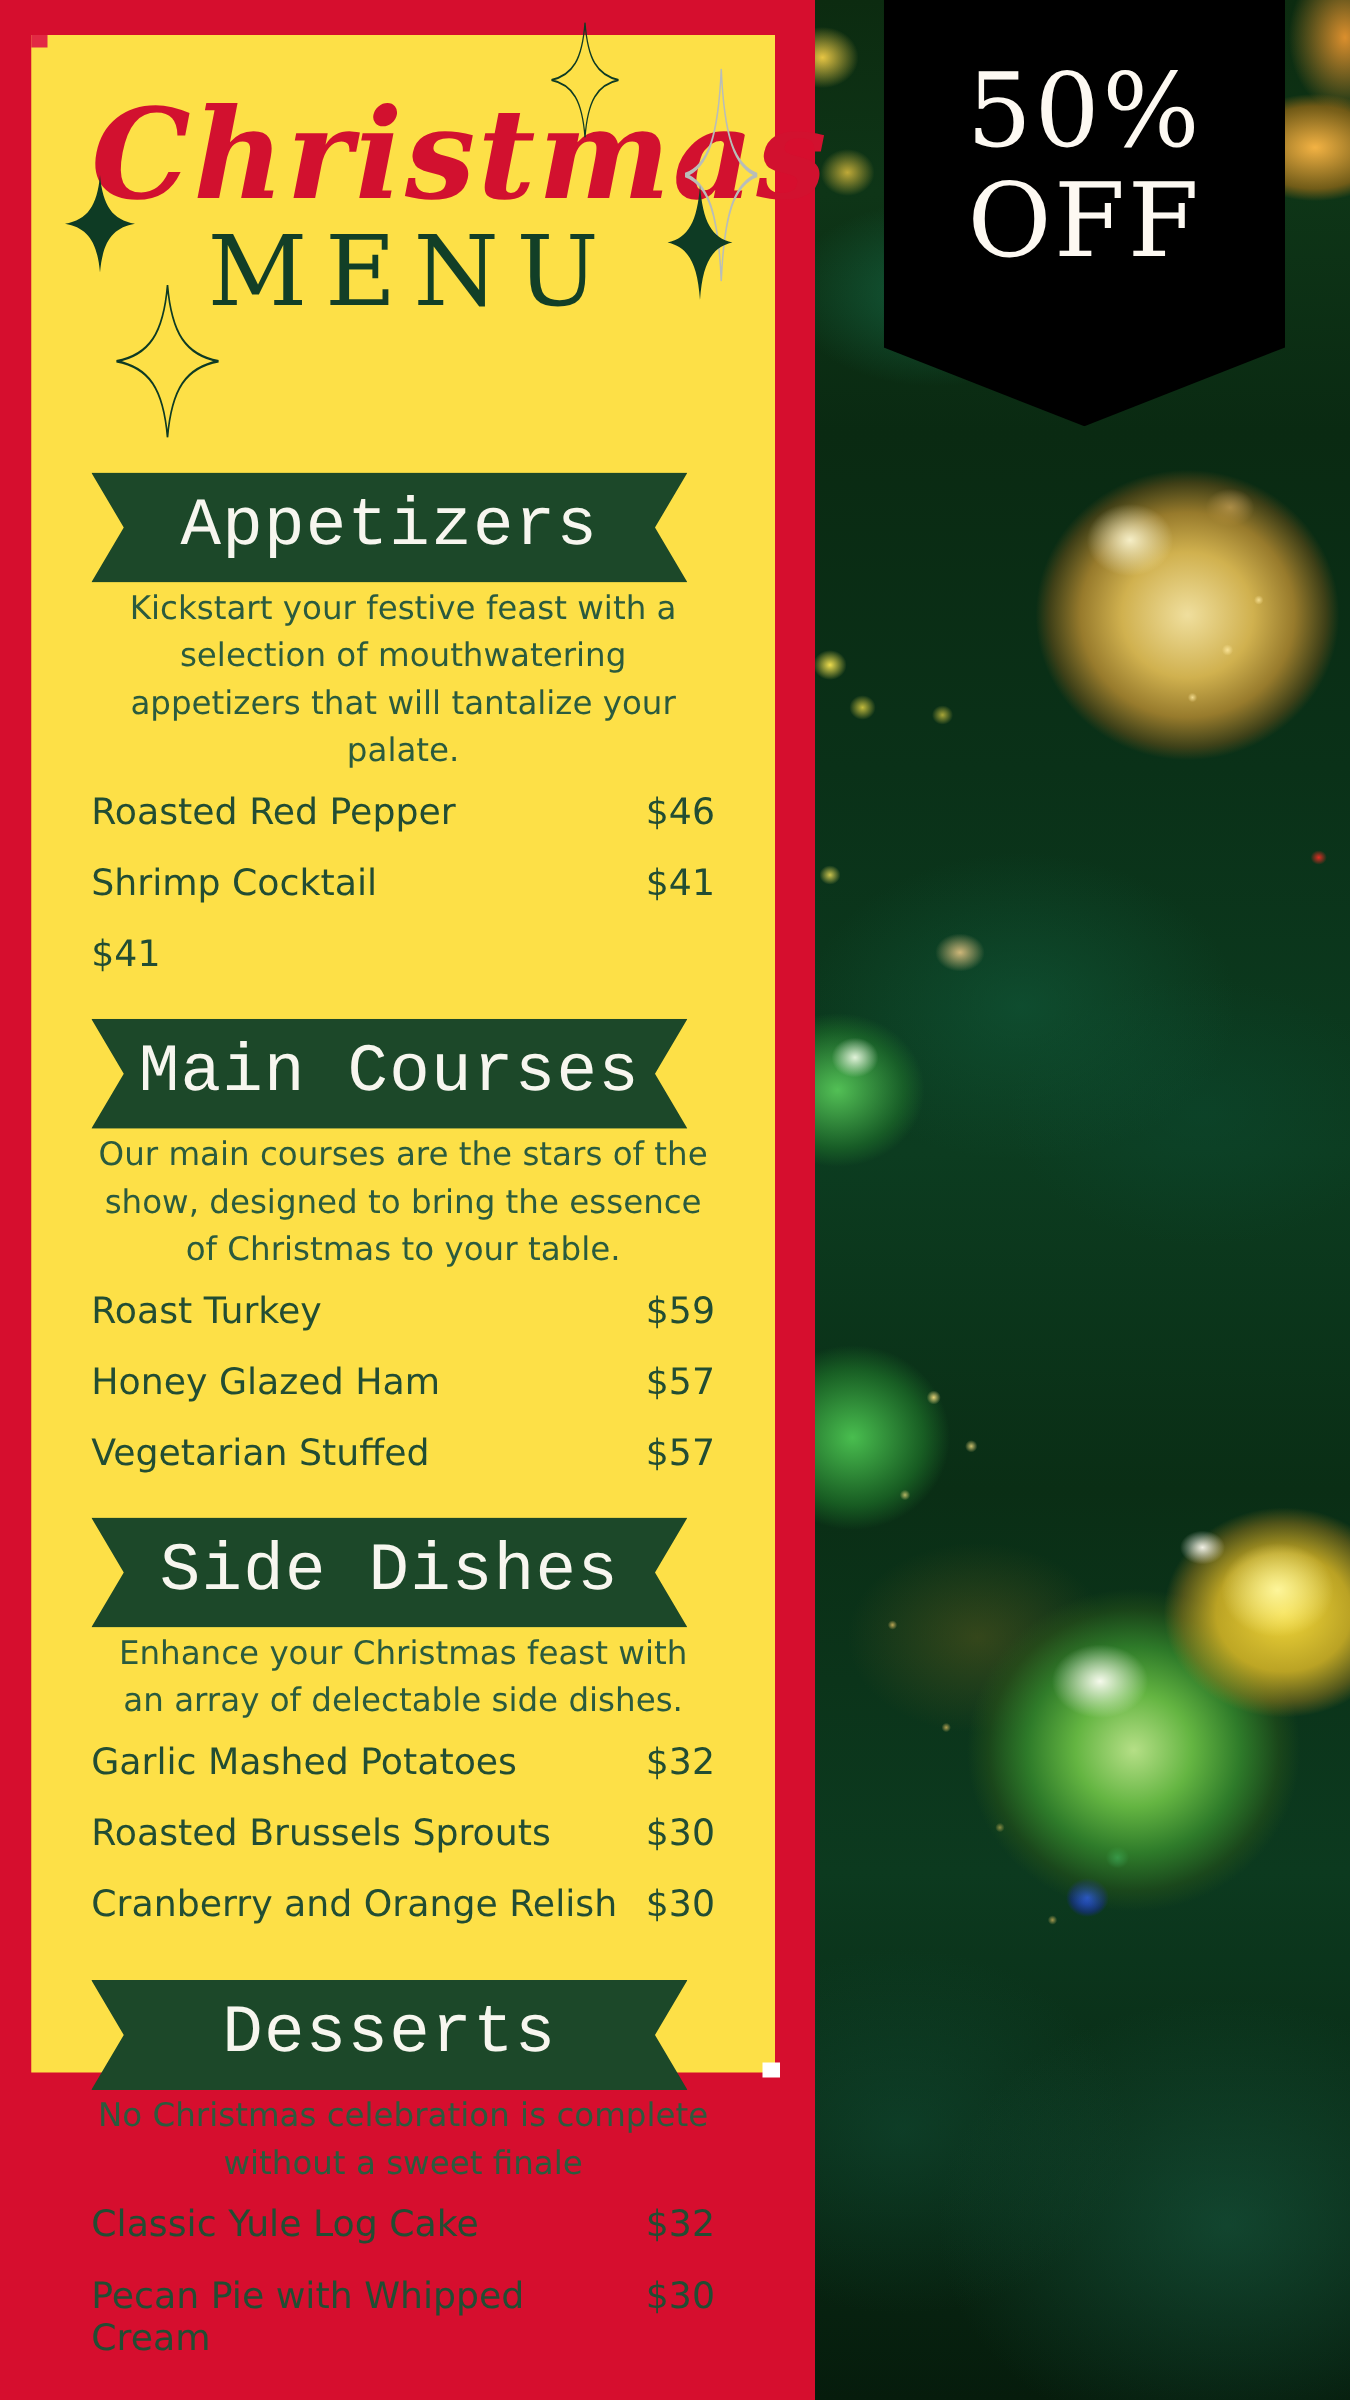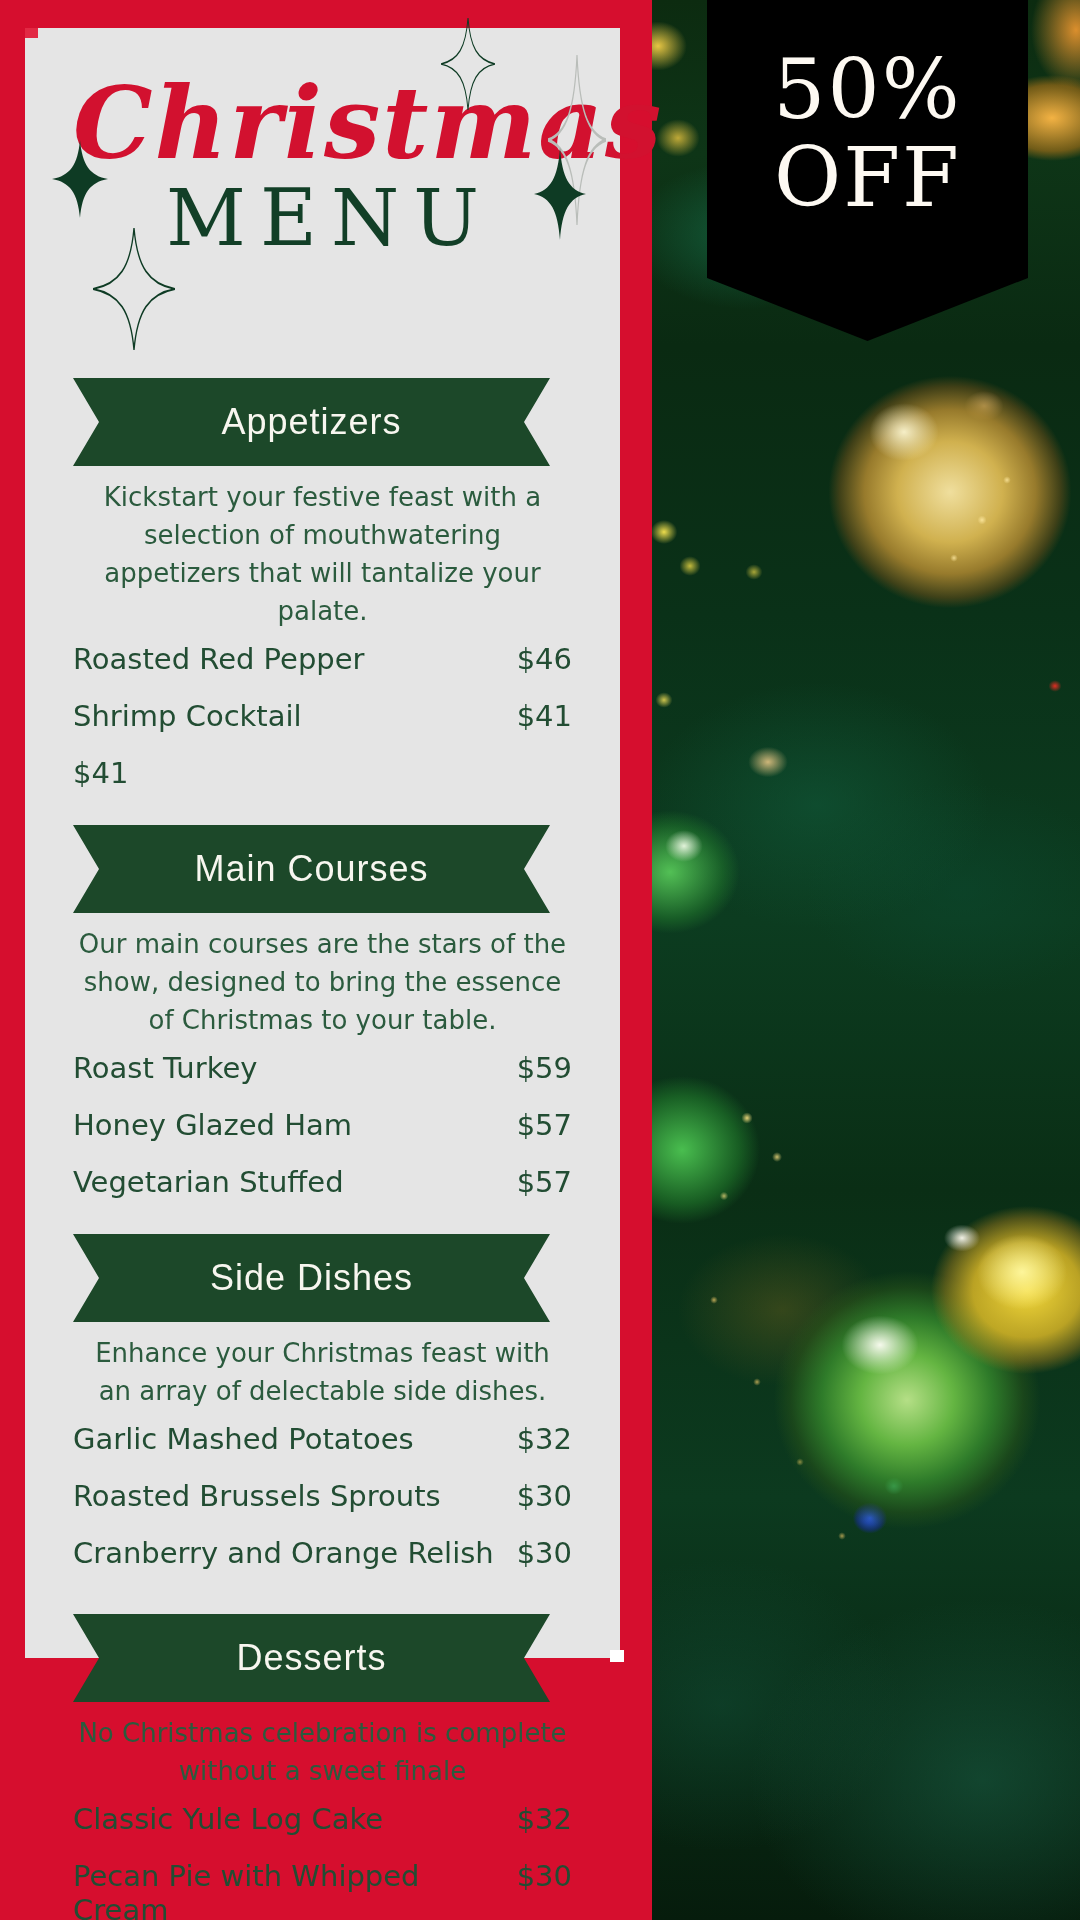--- a/index.html
+++ b/index.html
@@ -49,21 +49,21 @@
       radial-gradient(210px 150px at 165px 805px, rgba(18,96,64,.5), rgba(18,96,64,0) 82%),
       radial-gradient(190px 130px at 310px 890px, rgba(12,75,50,.45), rgba(12,75,50,0) 82%),
       radial-gradient(270px 210px at 330px 1780px, rgba(28,100,75,.5), rgba(28,100,75,0) 86%),
       radial-gradient(210px 170px at 70px 1705px, rgba(20,85,62,.42), rgba(20,85,62,0) 86%),
       linear-gradient(180deg, #0c2b10 0%, #0e3517 8%, #0a2a12 18%, #0a3118 32%, #0c3c20 48%, #0a2e15 62%, #0c3a1f 78%, #061c0c 100%);
   }
   
   .frame{position:absolute;left:0;top:0;width:652px;height:1920px;background:#d60e2e;z-index:1;}
   
   .card{
-    position:absolute;left:25px;top:28px;width:595px;height:1630px;background:#e5e5e5;z-index:2;
+    position:absolute;left:25px;top:28px;width:595px;height:1630px;background:#fde047;z-index:2;
     box-sizing:border-box;padding:0 48px;
   }
   .card::before{content:"";position:absolute;left:0;top:0;width:13px;height:10px;background:#e22944;}
   .card::after{content:"";position:absolute;right:-4px;bottom:-4px;width:14px;height:12px;background:#ffffff;}
   
   .titleblock{height:314px;box-sizing:border-box;text-align:center;}
   .script-title{
     margin-top:36px;font-family:"DejaVu Serif",serif;font-style:italic;font-weight:bold;
     font-size:100px;line-height:1.18;color:#d2112f;letter-spacing:2px;
   }
@@ -73,24 +73,24 @@
   }
   
   .menu-section{margin-bottom:33px;}
   .menu-section.wide-gap{margin-bottom:42px;}
   .ribbon{
     width:477px;height:88px;background:#1c4829;
     clip-path:polygon(0 0,100% 0,calc(100% - 26px) 50%,100% 100%,0 100%,26px 50%);
     text-align:center;
   }
   .ribbon-label{
-    font-family:Liberation Sans, sans-serif;font-size:36px;line-height:88px;color:#f7f6ef;letter-spacing:1px;
+    font-family:Liberation Mono, monospace;font-size:54px;line-height:88px;color:#f7f6ef;letter-spacing:1px;
   }
   .desc{
-    width:490px;margin:12px auto 12px auto;text-align:center;
+    width:490px;margin:2px auto 12px auto;text-align:center;
     font-size:26px;line-height:38px;color:#2b5b3e;
   }
   .rows{}
   .row{display:flex;justify-content:space-between;align-items:baseline;height:36px;margin-bottom:21px;}
   .row .label{font-size:29px;color:#224d33;}
   .row .price{font-size:29px;font-weight:normal;color:#224d33;}
   
   .badge{
     position:absolute;left:707px;top:0;width:321px;height:341px;z-index:6;background:#000000;
     clip-path:polygon(0 0,100% 0,100% 81.5%,50% 100%,0 81.5%);

